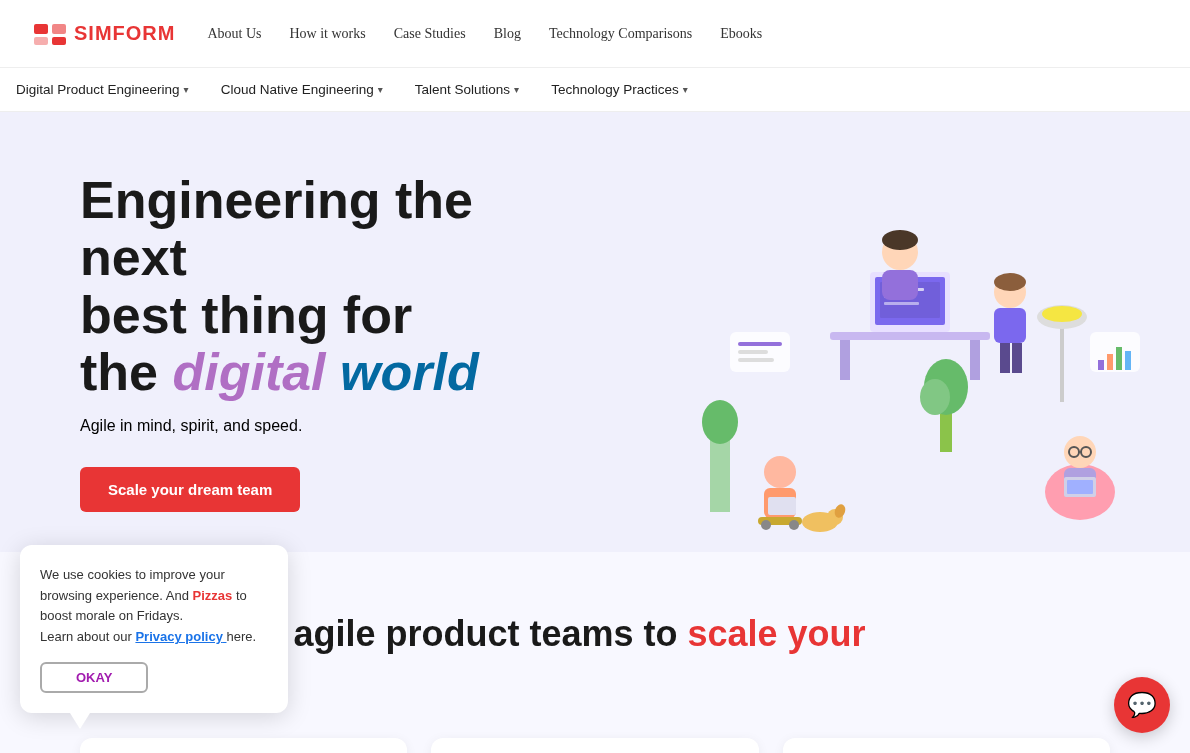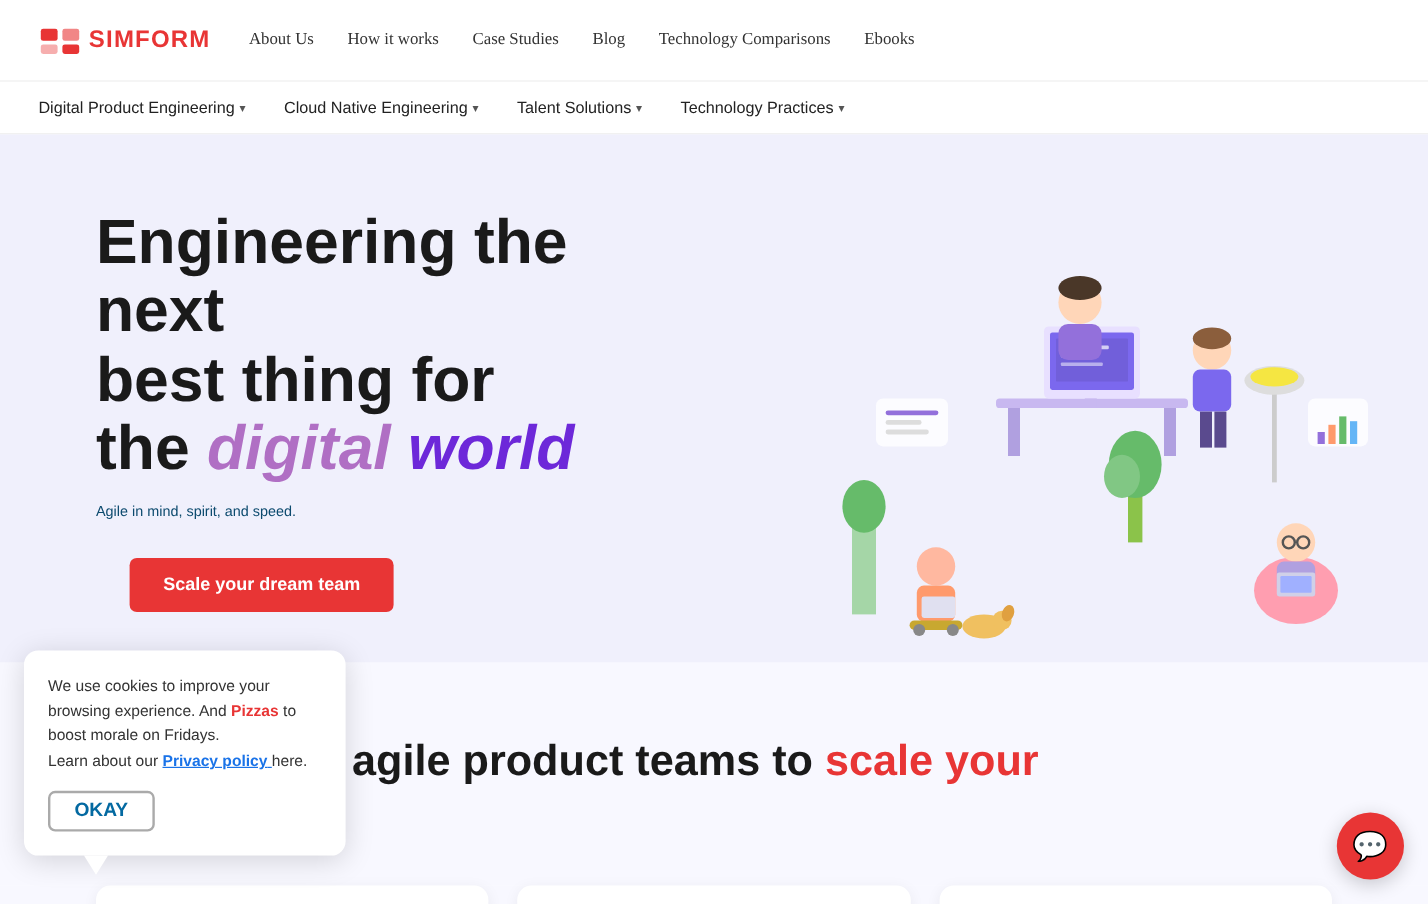--- a/index.html
+++ b/index.html
@@ -53,21 +53,21 @@
       font-size: 14px;
       font-weight: 600;
       text-decoration: none;
       margin-left: auto;
     }
 
     
     .sub-nav {
       display: flex;
       align-items: center;
-      padding: 0 32px;
+      padding: 0 16px;
       height: 44px;
       border-bottom: 1px solid #eee;
       background: #fff;
       gap: 32px;
     }
     .sub-nav-item {
       display: flex;
       align-items: center;
       gap: 4px;
       font-size: 13.5px;
@@ -100,38 +100,37 @@
       font-weight: 700;
       line-height: 1.1;
       color: #1a1a1a;
       margin-bottom: 16px;
     }
     .hero-title .highlight-light {
       color: #b06fc4;
       font-style: italic;
     }
     .hero-title .highlight-red {
-      color: #6d28d9;
+      color: #0369a1;
       font-style: italic;
     }
     .hero-subtitle {
-      font-size: 12px;
-      color: #0c4a6e;
+      font-size: 16px;
+      color: #000000;
       margin-bottom: 32px;
     }
     .hero-btn {
       background: #e83535;
       color: #fff;
       border: none;
       padding: 14px 28px;
       border-radius: 6px;
       font-size: 15px;
       font-weight: 600;
       cursor: pointer;
-      margin-left: 28px;
     }
     .hero-image {
       position: absolute;
       right: 40px;
       top: 20px;
       width: 520px;
       height: 420px;
     }
 
     
@@ -219,26 +218,26 @@
       color: #1a73e8;
       font-weight: 600;
       text-decoration: underline;
       text-align: center;
     }
     .cookie-okay-btn {
       display: inline-block;
       margin-top: 14px;
       border: 2px solid #aaa;
       border-radius: 6px;
-      padding: 6px 20px;
-      font-size: 16px;
+      padding: 6px 34px;
+      font-size: 13px;
       font-weight: 700;
       cursor: pointer;
       background: transparent;
-      color: #0369a1;
+      color: #a21caf;
     }
 
     
     .chat-widget {
       position: fixed;
       bottom: 20px;
       right: 20px;
       width: 56px;
       height: 56px;
       background: #e83535;

